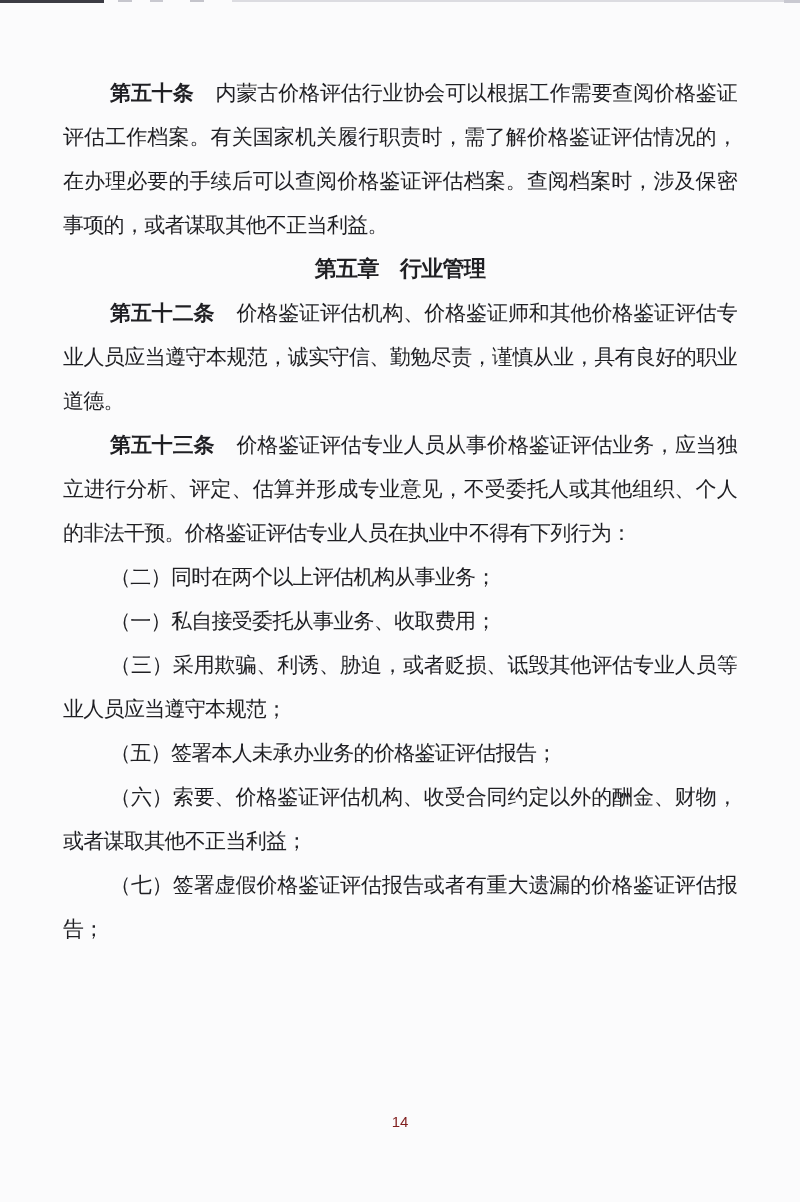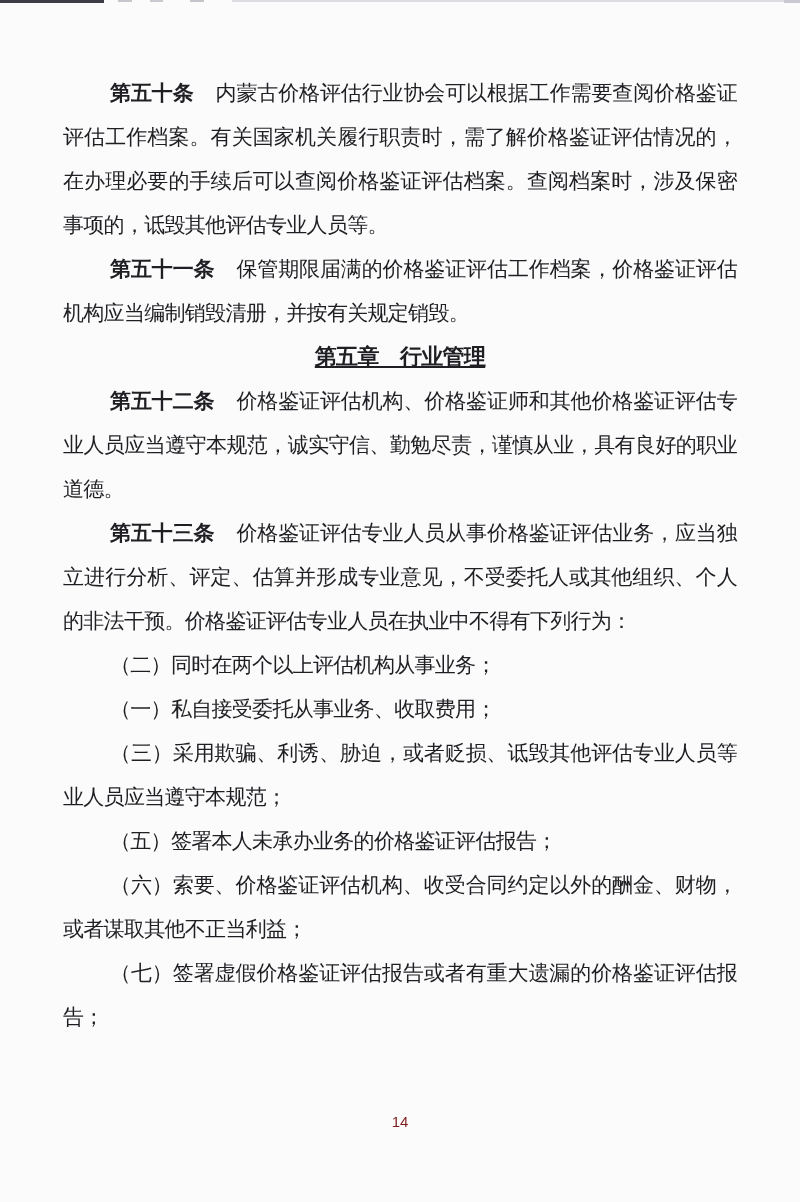--- a/index.html
+++ b/index.html
@@ -34,21 +34,21 @@
     box-sizing: border-box;
     width: 800px;
     padding: 71px 63px 0 63px;
     font-family: "Liberation Serif", serif;
     font-size: 21px;
     line-height: 44px;
     letter-spacing: -0.7px;
     color: var(--text-color, #1f1f23);
   }
   .block { margin: 0; padding: 0; }
-  h2.block { font-size: 22px; font-weight: 700; text-decoration: underline; }
+  h2.block { font-size: 22px; font-weight: 700; }
   .line { display: block; white-space: nowrap; }
   .line.fill {
     white-space: normal;
     text-align: justify;
     text-align-last: justify;
   }
   .line.first { text-indent: 47px; }
   .heading .line { text-align: center; white-space: normal; }
   .label { font-weight: 700; margin-right: 22px; }
 
@@ -74,25 +74,21 @@
     <i class="sa4"></i>
     <i class="sa5"></i>
     <i class="sa6"></i>
   </div>
 
   <main class="doc" id="doc-body">
       <p class="block para">
         <span class="line first fill"><b class="label">第五十条</b>内蒙古价格评估行业协会可以根据工作需要查阅价格鉴证</span>
         <span class="line fill">评估工作档案。有关国家机关履行职责时，需了解价格鉴证评估情况的，</span>
         <span class="line fill">在办理必要的手续后可以查阅价格鉴证评估档案。查阅档案时，涉及保密</span>
-        <span class="line">事项的，诋毁其他评估专业人员等。</span>
-      </p>
-      <p class="block para">
-        <span class="line first fill"><b class="label">第五十一条</b>保管期限届满的价格鉴证评估工作档案，价格鉴证评估</span>
-        <span class="line">机构应当编制销毁清册，并按有关规定销毁。</span>
+        <span class="line">事项的，或者谋取其他不正当利益。</span>
       </p>
       <h2 class="block heading">
         <span class="line">第五章　行业管理</span>
       </h2>
       <p class="block para">
         <span class="line first fill"><b class="label">第五十二条</b>价格鉴证评估机构、价格鉴证师和其他价格鉴证评估专</span>
         <span class="line fill">业人员应当遵守本规范，诚实守信、勤勉尽责，谨慎从业，具有良好的职业</span>
         <span class="line">道德。</span>
       </p>
       <p class="block para">

